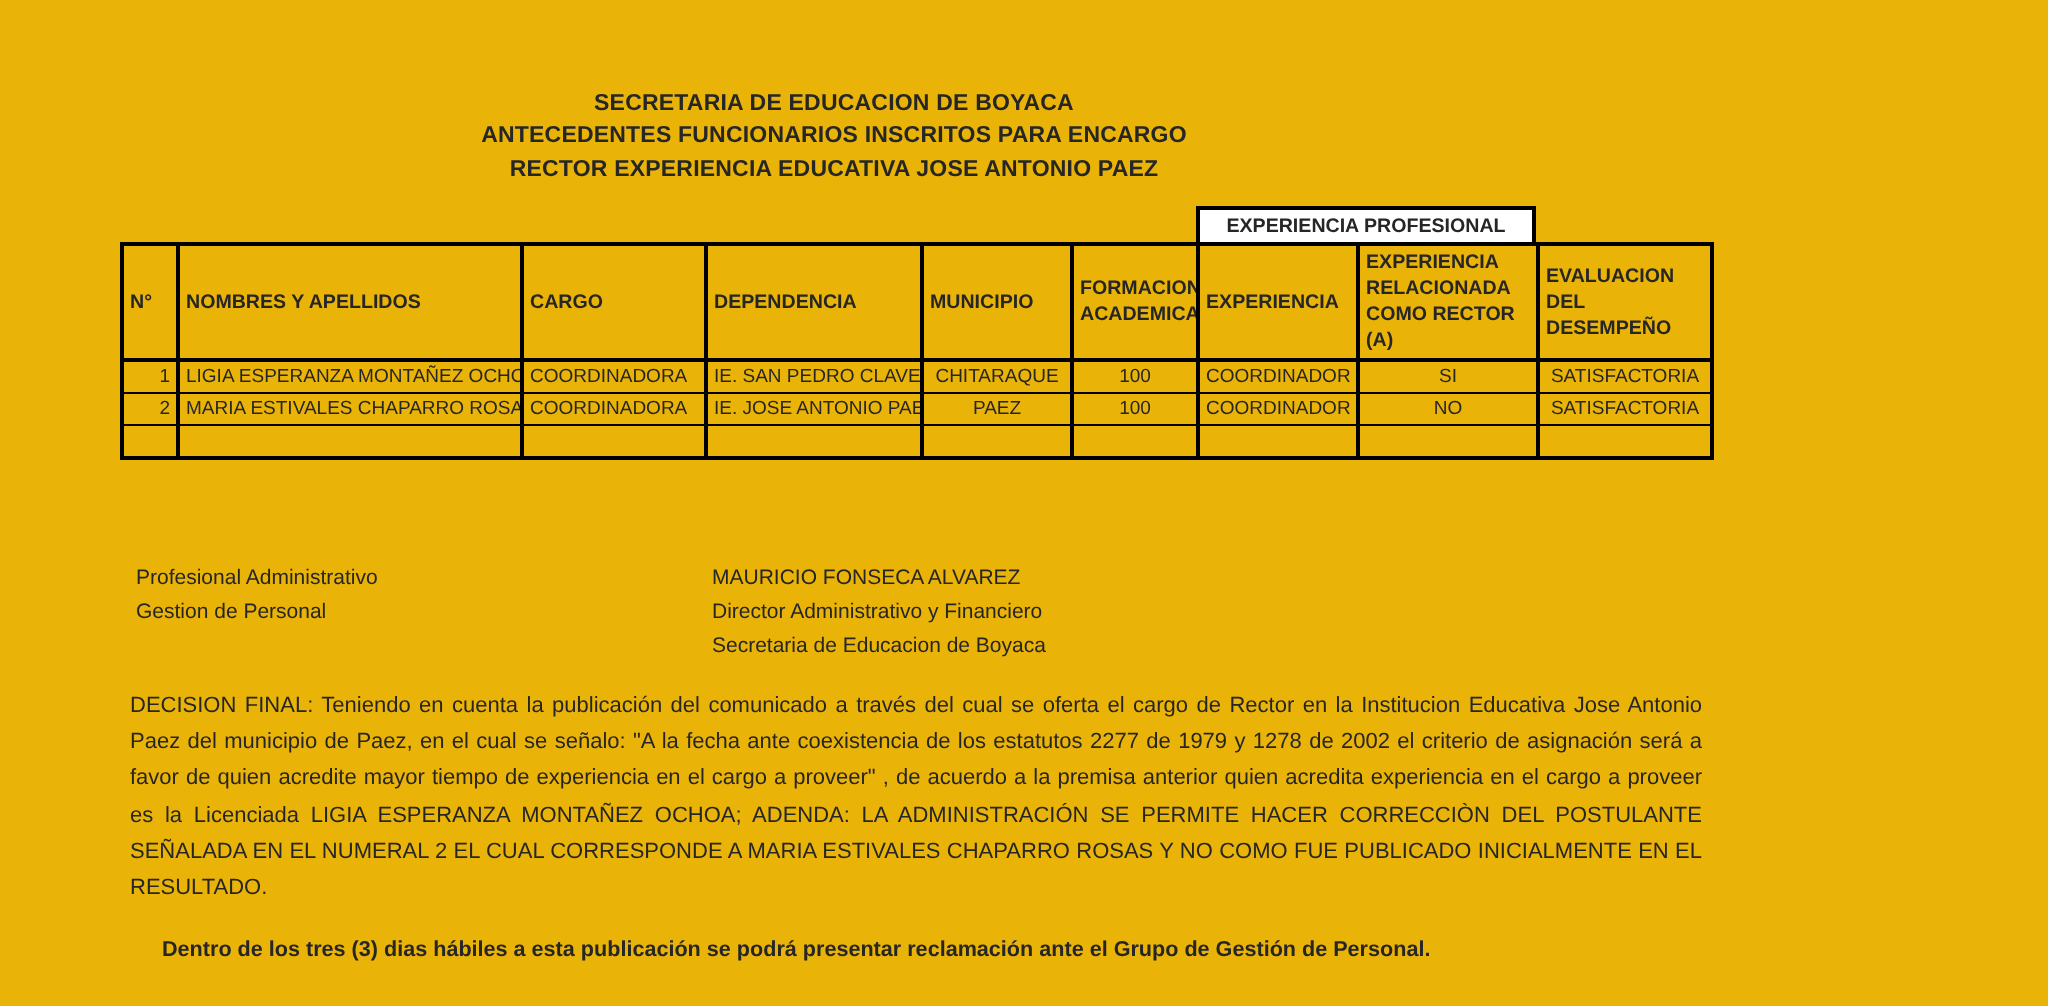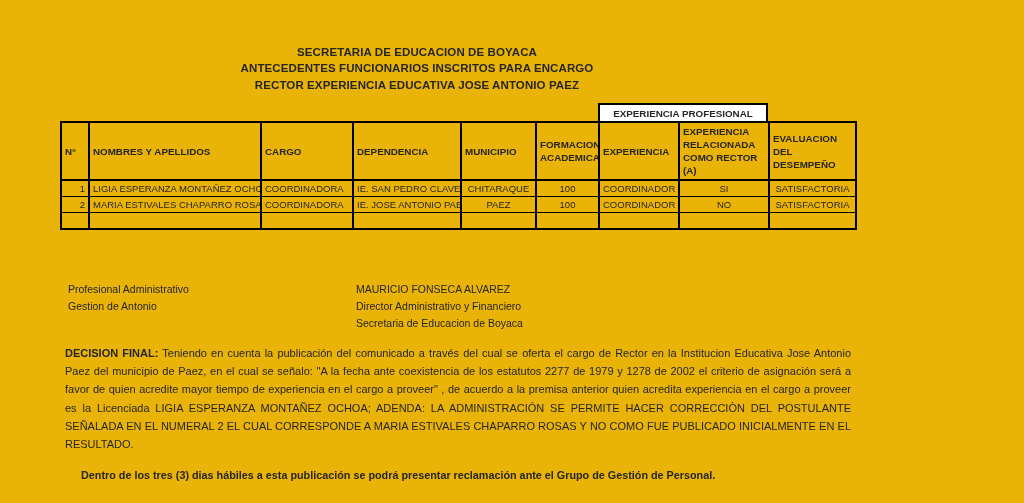--- a/index.html
+++ b/index.html
@@ -39,21 +39,21 @@
   .ar { text-align:right; padding-right:2px; }
   .sig {
     position:absolute; top:281px; font-size:10.5px; line-height:17.2px;
   }
   .sig-left { left:68px; }
   .sig-right { left:356px; }
   .decision {
     position:absolute; left:65px; top:344px; width:786px;
     font-size:11px; line-height:18.2px; text-align:justify; margin:0;
   }
-  .decision .lbl { font-weight:bold; }
+  .decision .lbl { font-weight:normal; }
   .reclamation {
     position:absolute; left:65px; top:453px; width:786px;
     font-size:10.8px; font-weight:bold; margin:16px;
   }
 </style>
 </head>
 <body>
 
 <div class="page">
 
@@ -126,21 +126,21 @@
           <td></td>
           <td class="ac"></td>
           <td class="ac"></td>
         </tr>
       </tbody>
     </table>
   </div>
 
   <div class="sig sig-left">
     <div>Profesional Administrativo</div>
-    <div>Gestion de Antonio</div>
+    <div>Gestion de Personal</div>
   </div>
 
   <div class="sig sig-right">
     <div>MAURICIO FONSECA ALVAREZ</div>
     <div>Director Administrativo y Financiero</div>
     <div>Secretaria de Educacion de Boyaca</div>
   </div>
 
   <p class="decision"><span class="lbl">DECISION FINAL:</span>  <span>Teniendo en cuenta la publicación del comunicado a través del cual se oferta el cargo de Rector en la Institucion Educativa Jose Antonio Paez del municipio de Paez, en el cual se señalo: "A la fecha ante coexistencia de los estatutos 2277 de 1979 y 1278 de 2002 el criterio de asignación será a favor de quien acredite mayor tiempo de experiencia en el cargo a proveer" , de acuerdo a la premisa anterior quien acredita experiencia en el cargo a proveer es la Licenciada LIGIA ESPERANZA MONTAÑEZ OCHOA; ADENDA: LA ADMINISTRACIÓN SE PERMITE HACER CORRECCIÒN DEL POSTULANTE SEÑALADA EN EL NUMERAL 2 EL CUAL CORRESPONDE A MARIA ESTIVALES CHAPARRO ROSAS Y NO COMO FUE PUBLICADO INICIALMENTE EN EL RESULTADO.</span></p>
 

